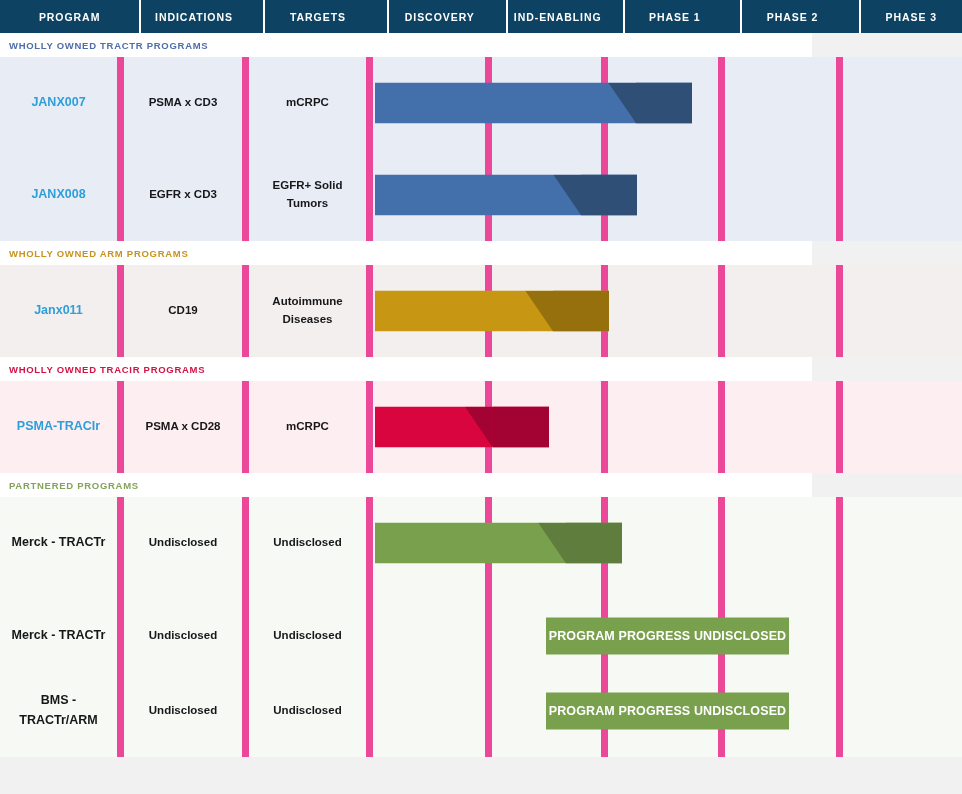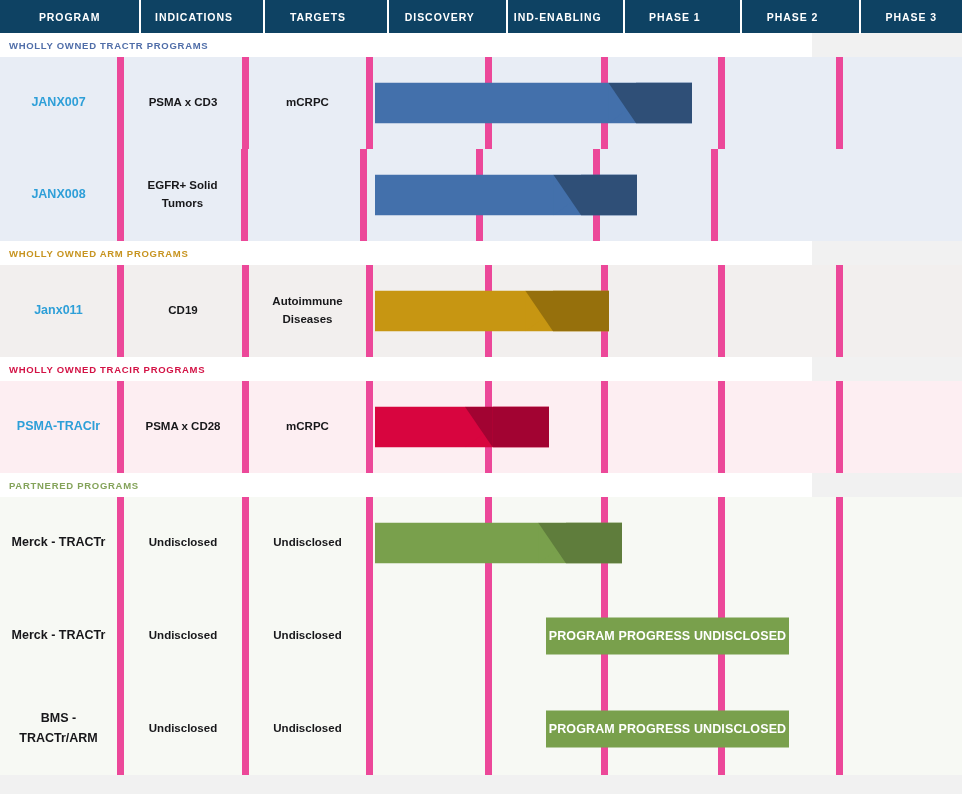--- a/index.html
+++ b/index.html
@@ -121,20 +121,23 @@
           <div style="position: absolute; right: 28px; top: 0px; width: 56px; height: 41px; background: rgb(67, 112, 171); clip-path: polygon(0px 0px, 50% 50%, 0px 100%);"></div>
           <div style="position: absolute; right: 56px; top: 0px; width: 28px; height: 41px; background: rgb(47, 79, 119); clip-path: polygon(100% 0px, 100% 100%, 0px 0px);"></div>
         </div>
       </div>
     </div>
     <div class="row" style="top: 149px; height: 92px; background: rgb(232, 237, 245);">
       <div class="cells">
         <div class="cell" style="width: 124px;">
           <div class="cell-text prog-link">JANX008</div>
         </div>
+        <div class="cell" style="width: 125px;">
+          <div class="cell-text">EGFR x CD3</div>
+        </div>
         <div class="cell" style="width: 124px;">
           <div class="cell-text">EGFR+ Solid Tumors</div>
         </div>
         <div class="cell" style="width: 119px;"></div>
         <div class="cell" style="width: 116px;"></div>
         <div class="cell" style="width: 117px;"></div>
         <div class="cell" style="width: 118px;"></div>
         <div class="cell" style="width: 119px;"></div>
       </div>
       <div class="barwrap">
@@ -249,21 +252,21 @@
         <div class="cell" style="width: 117px;"></div>
         <div class="cell" style="width: 118px;"></div>
         <div class="cell" style="width: 119px;"></div>
       </div>
       <div class="barwrap">
         <div class="undisclosed-box" style="left: 546px; width: 243px; background: rgb(121, 160, 76);">
           <span>PROGRAM PROGRESS UNDISCLOSED</span>
         </div>
       </div>
     </div>
-    <div class="row" style="top: 682px; height: 93px; background: rgb(247, 249, 244);">
+    <div class="row" style="top: 664px; height: 93px; background: rgb(247, 249, 244);">
       <div class="cells">
         <div class="cell" style="width: 124px;">
           <div class="cell-text prog-plain">BMS - TRACTr/ARM</div>
         </div>
         <div class="cell" style="width: 125px;">
           <div class="cell-text">Undisclosed</div>
         </div>
         <div class="cell" style="width: 124px;">
           <div class="cell-text">Undisclosed</div>
         </div>

